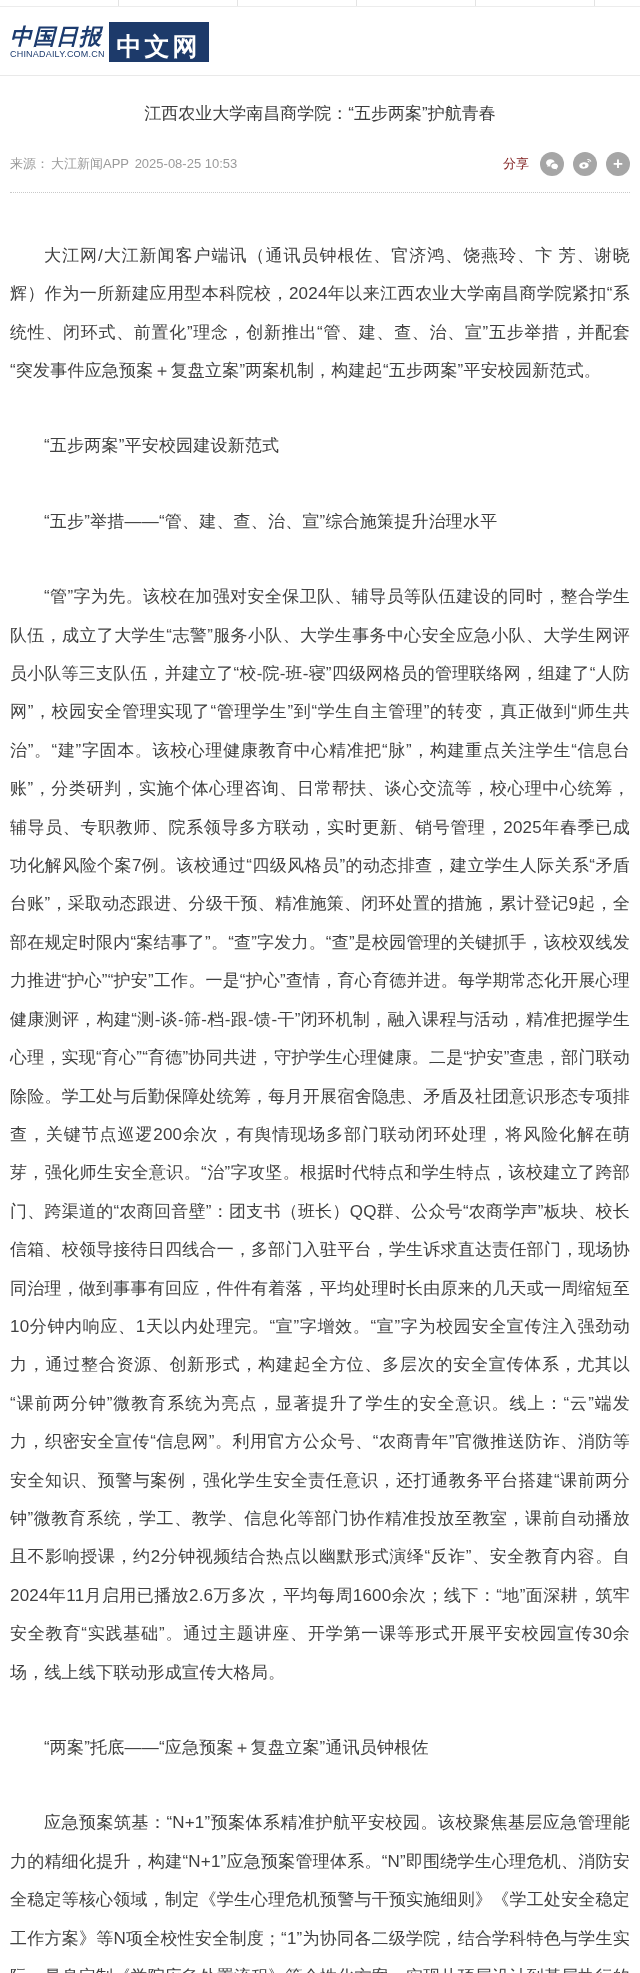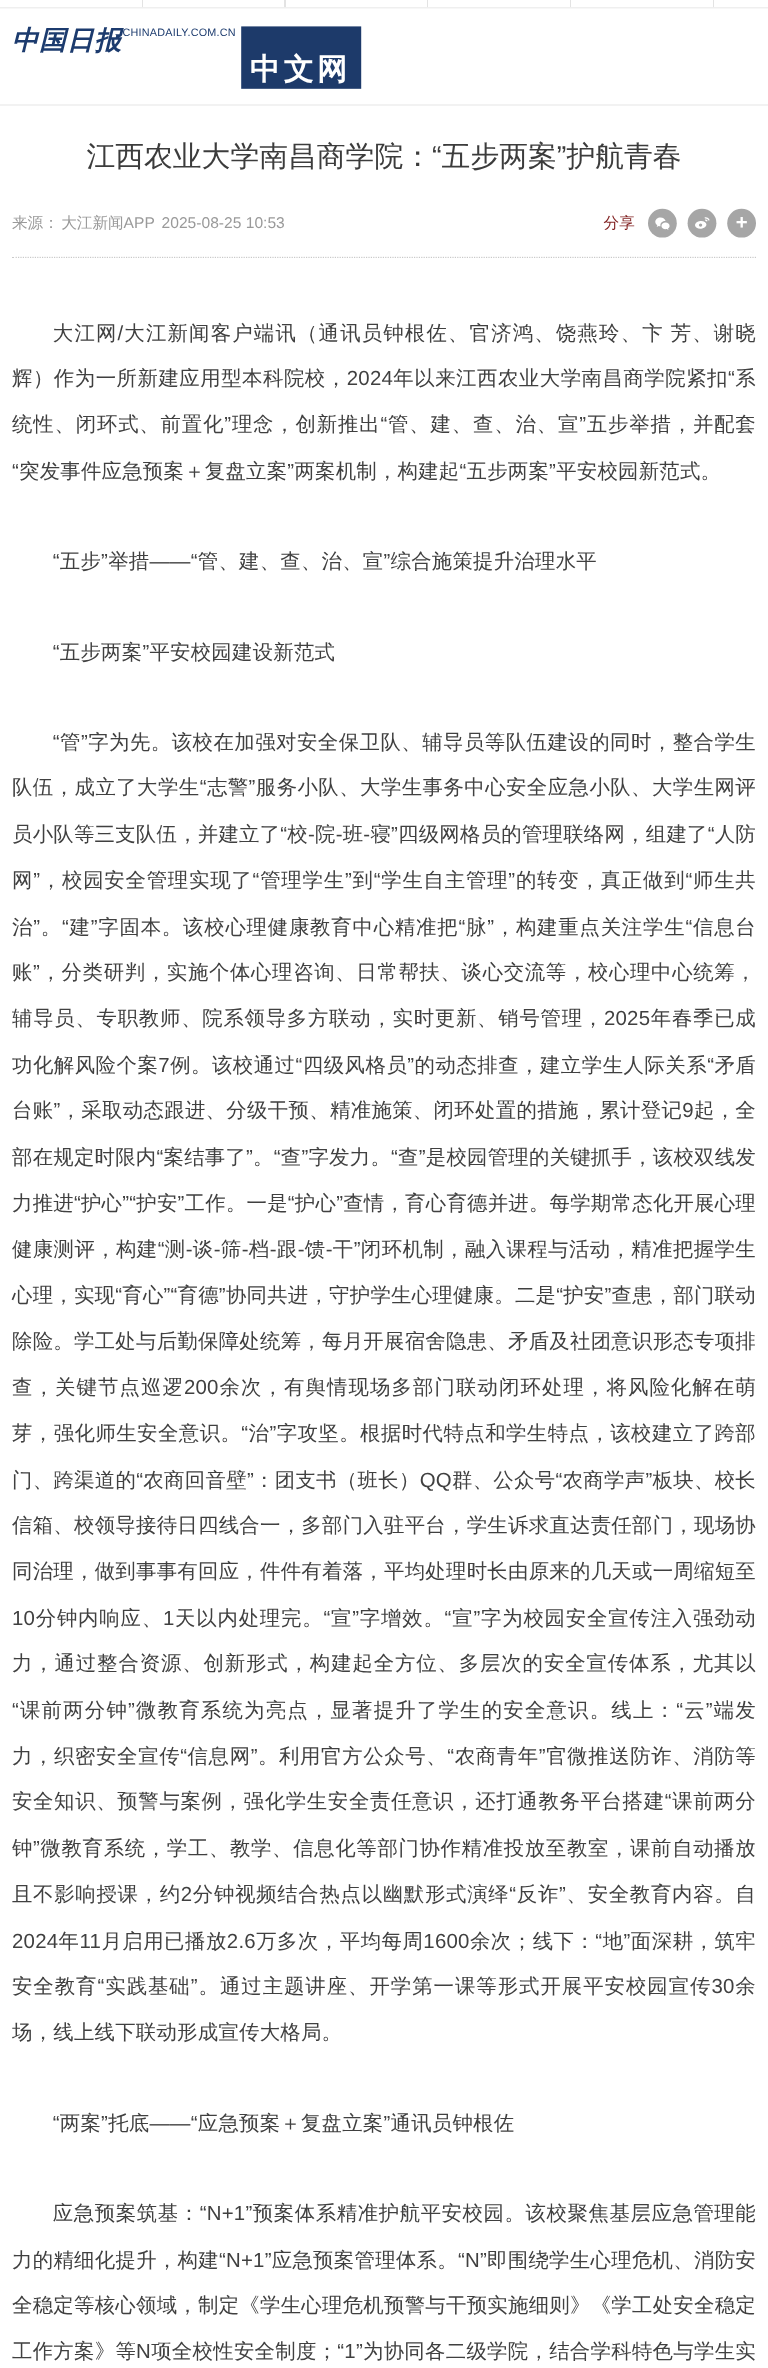--- a/index.html
+++ b/index.html
@@ -22,21 +22,21 @@
 
   
   .site-header {
     padding: 15px 10px 13px 10px;
     border-bottom: 1px solid #e9e9e9;
     display: flex;
     align-items: center;
     cursor: pointer;
   }
   .logo { display: flex; align-items: stretch; }
-  .logo-left { display: flex; flex-direction: row; justify-content: center; margin-right: 4px; }
+  .logo-left { display: flex; flex-direction: column; justify-content: center; margin-right: 4px; }
   .logo-cn {
     font-family: "Liberation Serif", "DejaVu Serif", serif;
     font-weight: 900;
     font-style: italic;
     font-size: 22px;
     line-height: 24px;
     color: #1c3b6e;
     letter-spacing: 1px;
     white-space: nowrap;
   }
@@ -46,31 +46,31 @@
     color: #1c3b6e;
     letter-spacing: 0.2px;
     line-height: 11px;
   }
   .logo-box {
     background: #1d3a6a;
     color: #fff;
     font-weight: 700;
     font-size: 25px;
     line-height: 40px;
-    height: 52px;
-    padding: 16px 8px;
+    height: 40px;
+    padding: 4px 8px;
     letter-spacing: 3px;
     white-space: nowrap;
   }
 
   
   .article-title {
     margin: 26px 28px 0 28px;
     text-align: center;
-    font-size: 24px;
+    font-size: 17px;
     font-weight: 400;
     color: #3c3c3c;
     line-height: 1.4;
   }
 
   
   .meta-row {
     margin: 26px 10px 0 10px;
     display: flex;
     align-items: center;
@@ -146,19 +146,19 @@
       </svg>
     </span>
     <span class="share-btn plus">+</span>
   </div>
 </div>
 
 <div class="dotted-divider"></div>
 
 <div class="article-body">
   <p>大江网/大江新闻客户端讯（通讯员钟根佐、官济鸿、饶燕玲、卞 芳、谢晓辉）作为一所新建应用型本科院校，2024年以来江西农业大学南昌商学院紧扣“系统性、闭环式、前置化”理念，创新推出“管、建、查、治、宣”五步举措，并配套“突发事件应急预案＋复盘立案”两案机制，构建起“五步两案”平安校园新范式。</p>
+  <p>“五步两案”平安校园建设新范式</p>
   <p>“五步”举措——“管、建、查、治、宣”综合施策提升治理水平</p>
-  <p>“五步两案”平安校园建设新范式</p>
   <p>“管”字为先。该校在加强对安全保卫队、辅导员等队伍建设的同时，整合学生队伍，成立了大学生“志警”服务小队、大学生事务中心安全应急小队、大学生网评员小队等三支队伍，并建立了“校-院-班-寝”四级网格员的管理联络网，组建了“人防网”，校园安全管理实现了“管理学生”到“学生自主管理”的转变，真正做到“师生共治”。“建”字固本。该校心理健康教育中心精准把“脉”，构建重点关注学生“信息台账”，分类研判，实施个体心理咨询、日常帮扶、谈心交流等，校心理中心统筹，辅导员、专职教师、院系领导多方联动，实时更新、销号管理，2025年春季已成功化解风险个案7例。该校通过“四级风格员”的动态排查，建立学生人际关系“矛盾台账”，采取动态跟进、分级干预、精准施策、闭环处置的措施，累计登记9起，全部在规定时限内“案结事了”。“查”字发力。“查”是校园管理的关键抓手，该校双线发力推进“护心”“护安”工作。一是“护心”查情，育心育德并进。每学期常态化开展心理健康测评，构建“测-谈-筛-档-跟-馈-干”闭环机制，融入课程与活动，精准把握学生心理，实现“育心”“育德”协同共进，守护学生心理健康。二是“护安”查患，部门联动除险。学工处与后勤保障处统筹，每月开展宿舍隐患、矛盾及社团意识形态专项排查，关键节点巡逻200余次，有舆情现场多部门联动闭环处理，将风险化解在萌芽，强化师生安全意识。“治”字攻坚。根据时代特点和学生特点，该校建立了跨部门、跨渠道的“农商回音壁”：团支书（班长）QQ群、公众号“农商学声”板块、校长信箱、校领导接待日四线合一，多部门入驻平台，学生诉求直达责任部门，现场协同治理，做到事事有回应，件件有着落，平均处理时长由原来的几天或一周缩短至10分钟内响应、1天以内处理完。“宣”字增效。“宣”字为校园安全宣传注入强劲动力，通过整合资源、创新形式，构建起全方位、多层次的安全宣传体系，尤其以“课前两分钟”微教育系统为亮点，显著提升了学生的安全意识。线上：“云”端发力，织密安全宣传“信息网”。利用官方公众号、“农商青年”官微推送防诈、消防等安全知识、预警与案例，强化学生安全责任意识，还打通教务平台搭建“课前两分钟”微教育系统，学工、教学、信息化等部门协作精准投放至教室，课前自动播放且不影响授课，约2分钟视频结合热点以幽默形式演绎“反诈”、安全教育内容。自2024年11月启用已播放2.6万多次，平均每周1600余次；线下：“地”面深耕，筑牢安全教育“实践基础”。通过主题讲座、开学第一课等形式开展平安校园宣传30余场，线上线下联动形成宣传大格局。</p>
   <p>“两案”托底——“应急预案＋复盘立案”通讯员钟根佐</p>
   <p>应急预案筑基：“N+1”预案体系精准护航平安校园。该校聚焦基层应急管理能力的精细化提升，构建“N+1”应急预案管理体系。“N”即围绕学生心理危机、消防安全稳定等核心领域，制定《学生心理危机预警与干预实施细则》《学工处安全稳定工作方案》等N项全校性安全制度；“1”为协同各二级学院，结合学科特色与学生实际，量身定制《学院应急处置流程》等个性化方案，实现从顶层设计到基层执行的全方位覆盖，细化20余项突发事件处置流程，为平安校园建设筑牢制度根基。</p>
 
 </div>
 
 </body></html>

